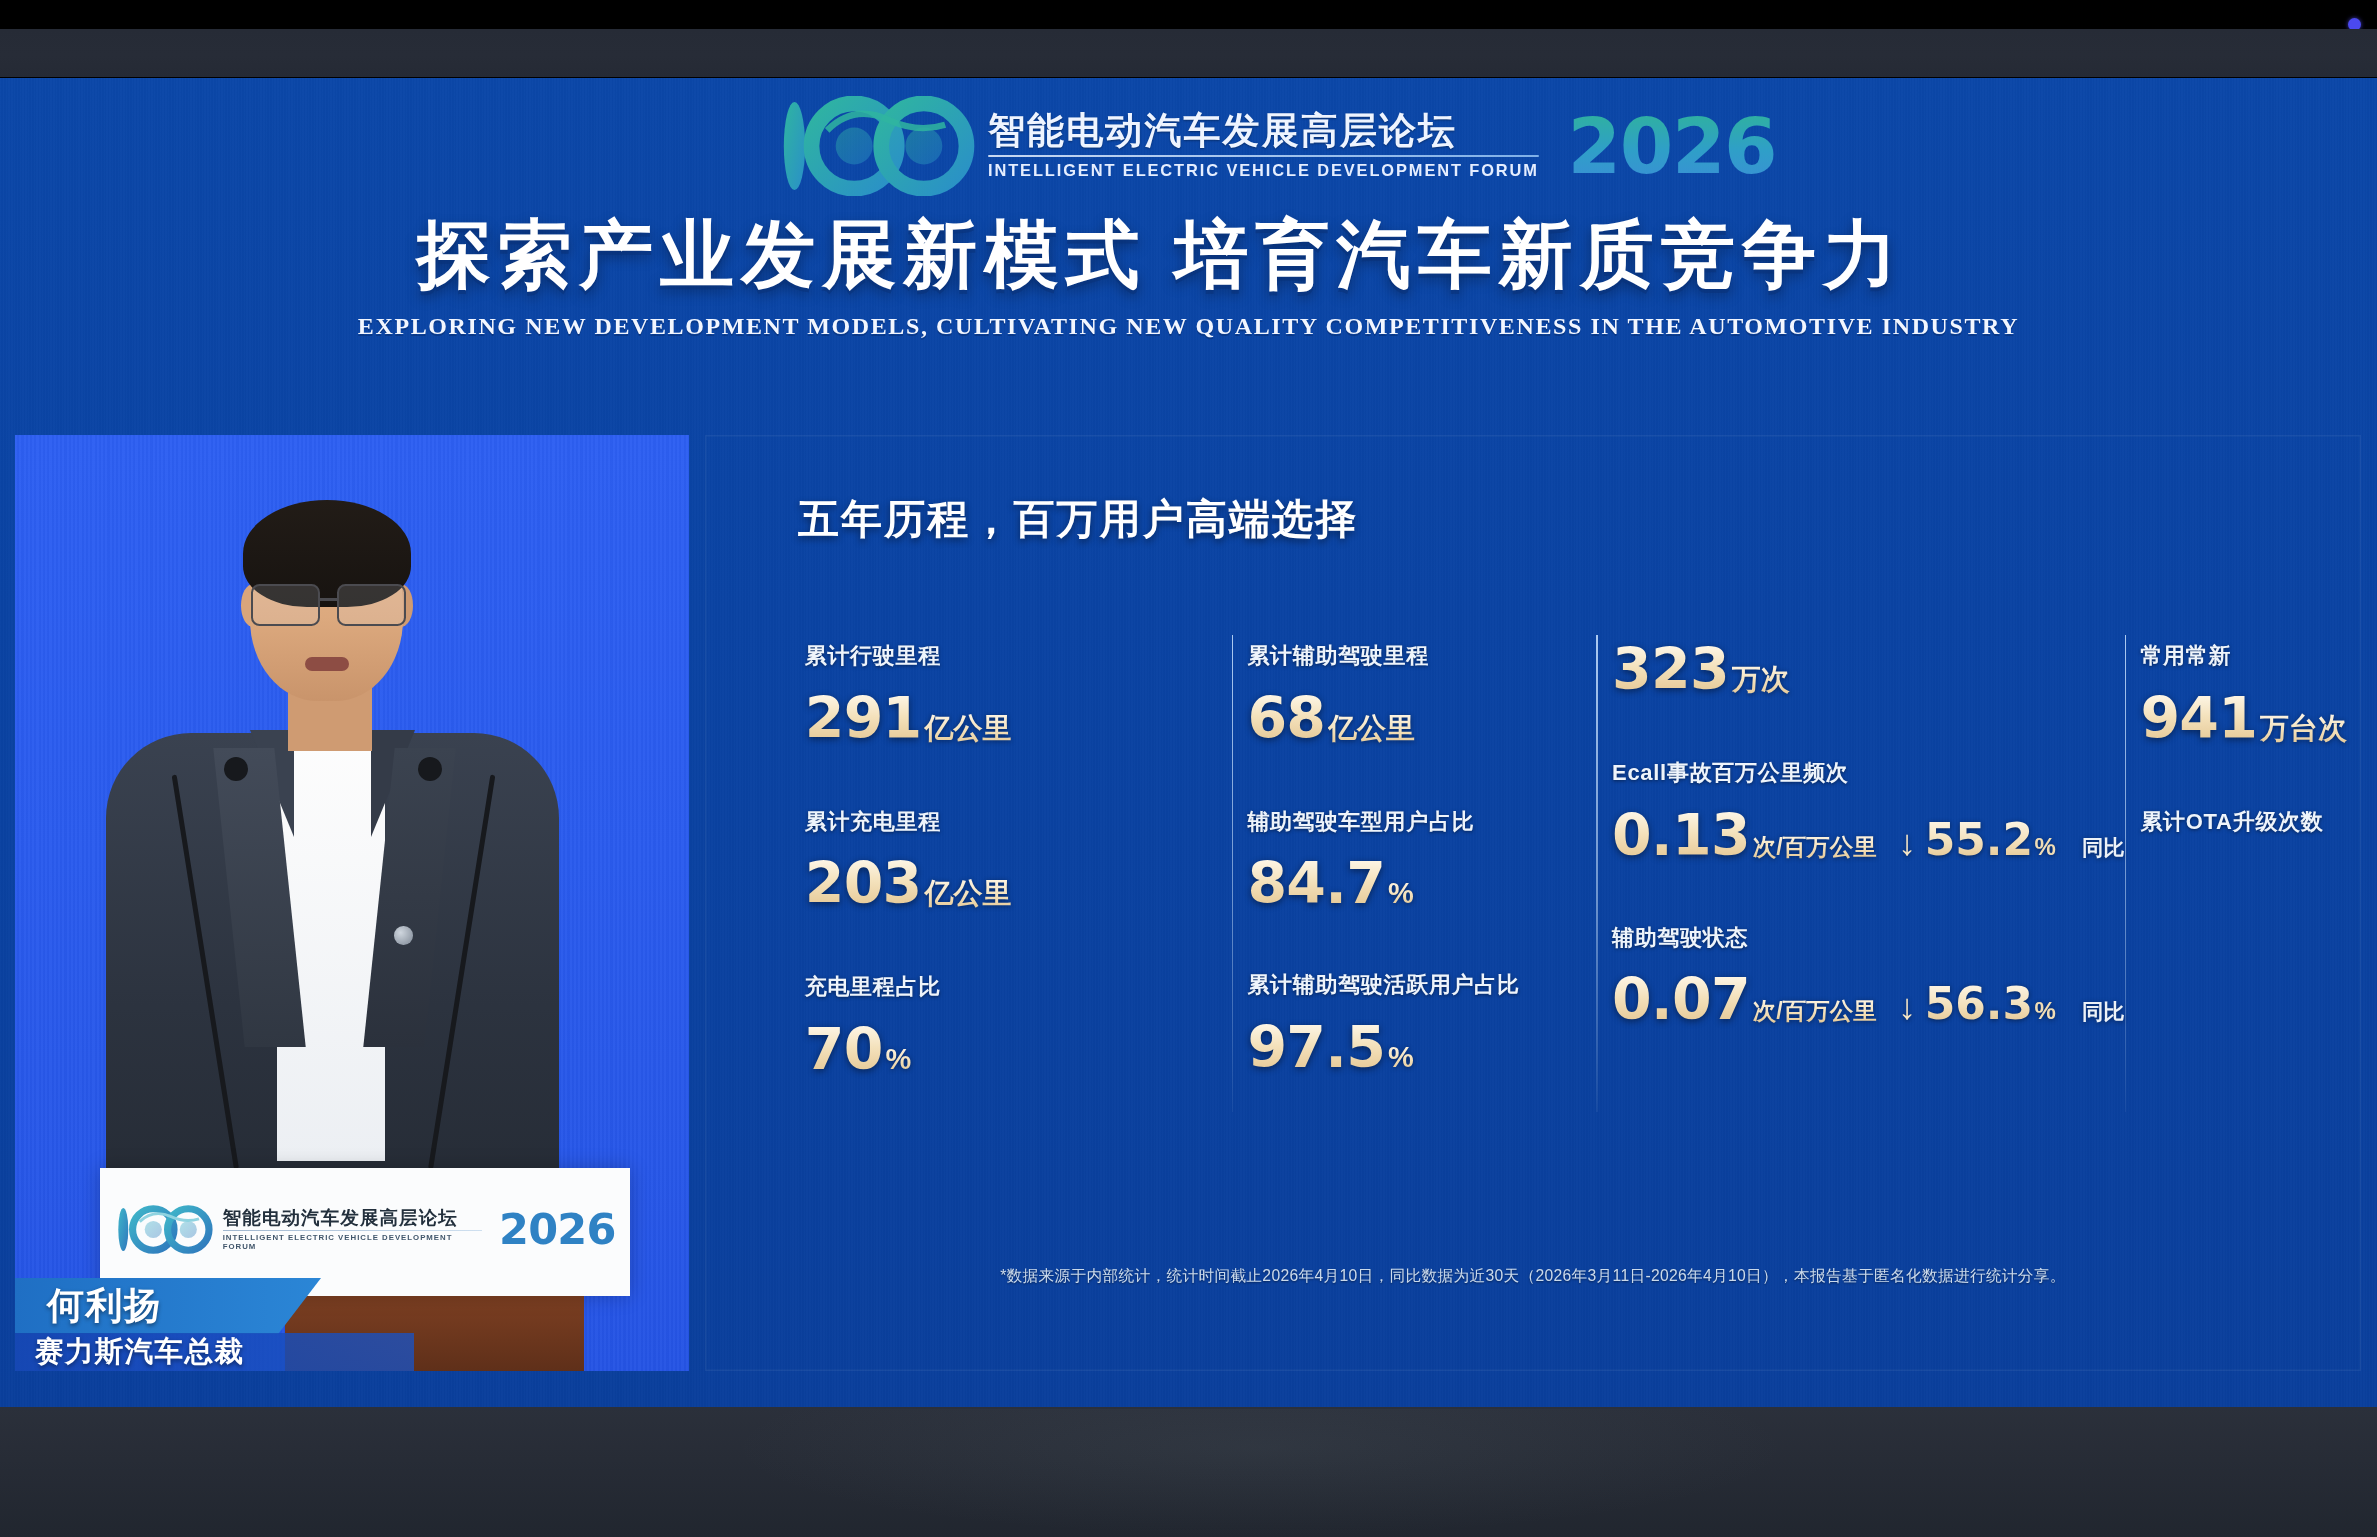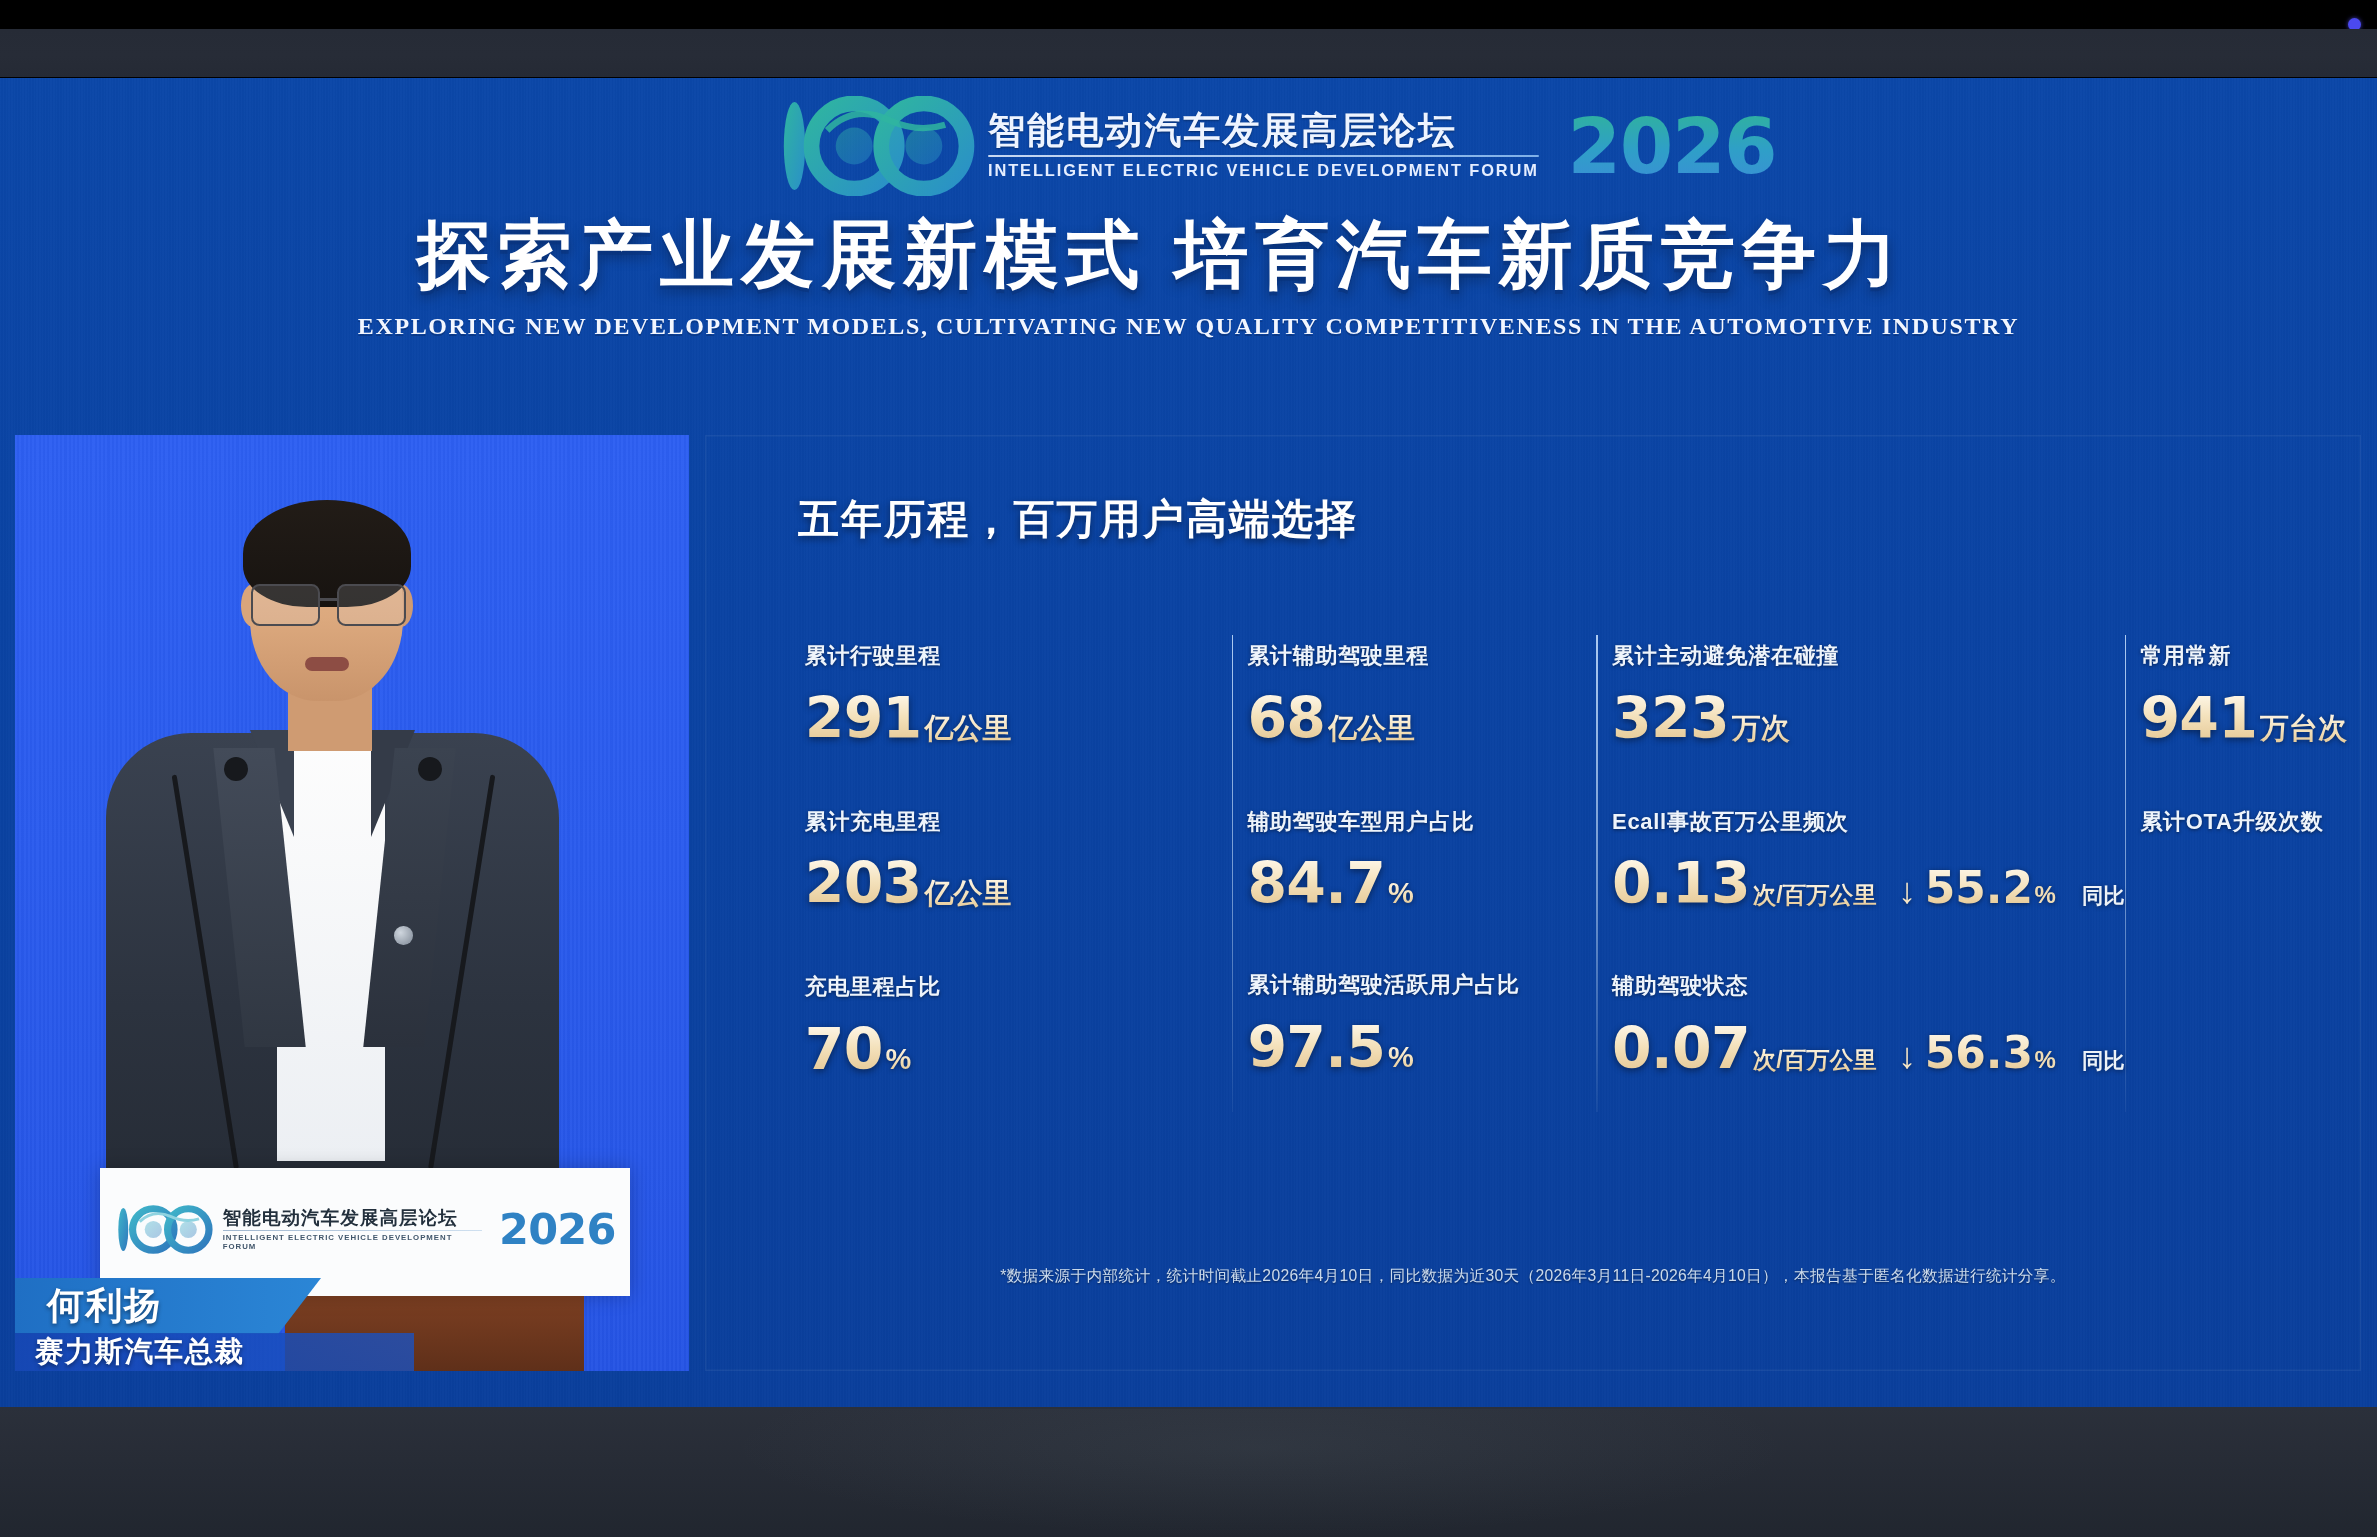--- a/index.html
+++ b/index.html
@@ -310,21 +310,20 @@
               <div class="m-label">累计辅助驾驶活跃用户占比</div>
               <div class="m-value">
                 <span class="big">97.5</span>
                 <span class="unit">%</span>
               </div>
             </div>
           </div>
           <div class="col w3">
             <div class="divider"></div>
             <div class="metric">
-              <div class="m-label">累计主动避免潜在碰撞</div>
               <div class="m-value">
                 <span class="big">323</span>
                 <span class="unit">万次</span>
               </div>
             </div>
             <div class="metric">
               <div class="m-label">Ecall事故百万公里频次</div>
               <div class="m-value">
                 <span class="big">0.13</span>
                 <span class="unit sm">次/百万公里</span>

